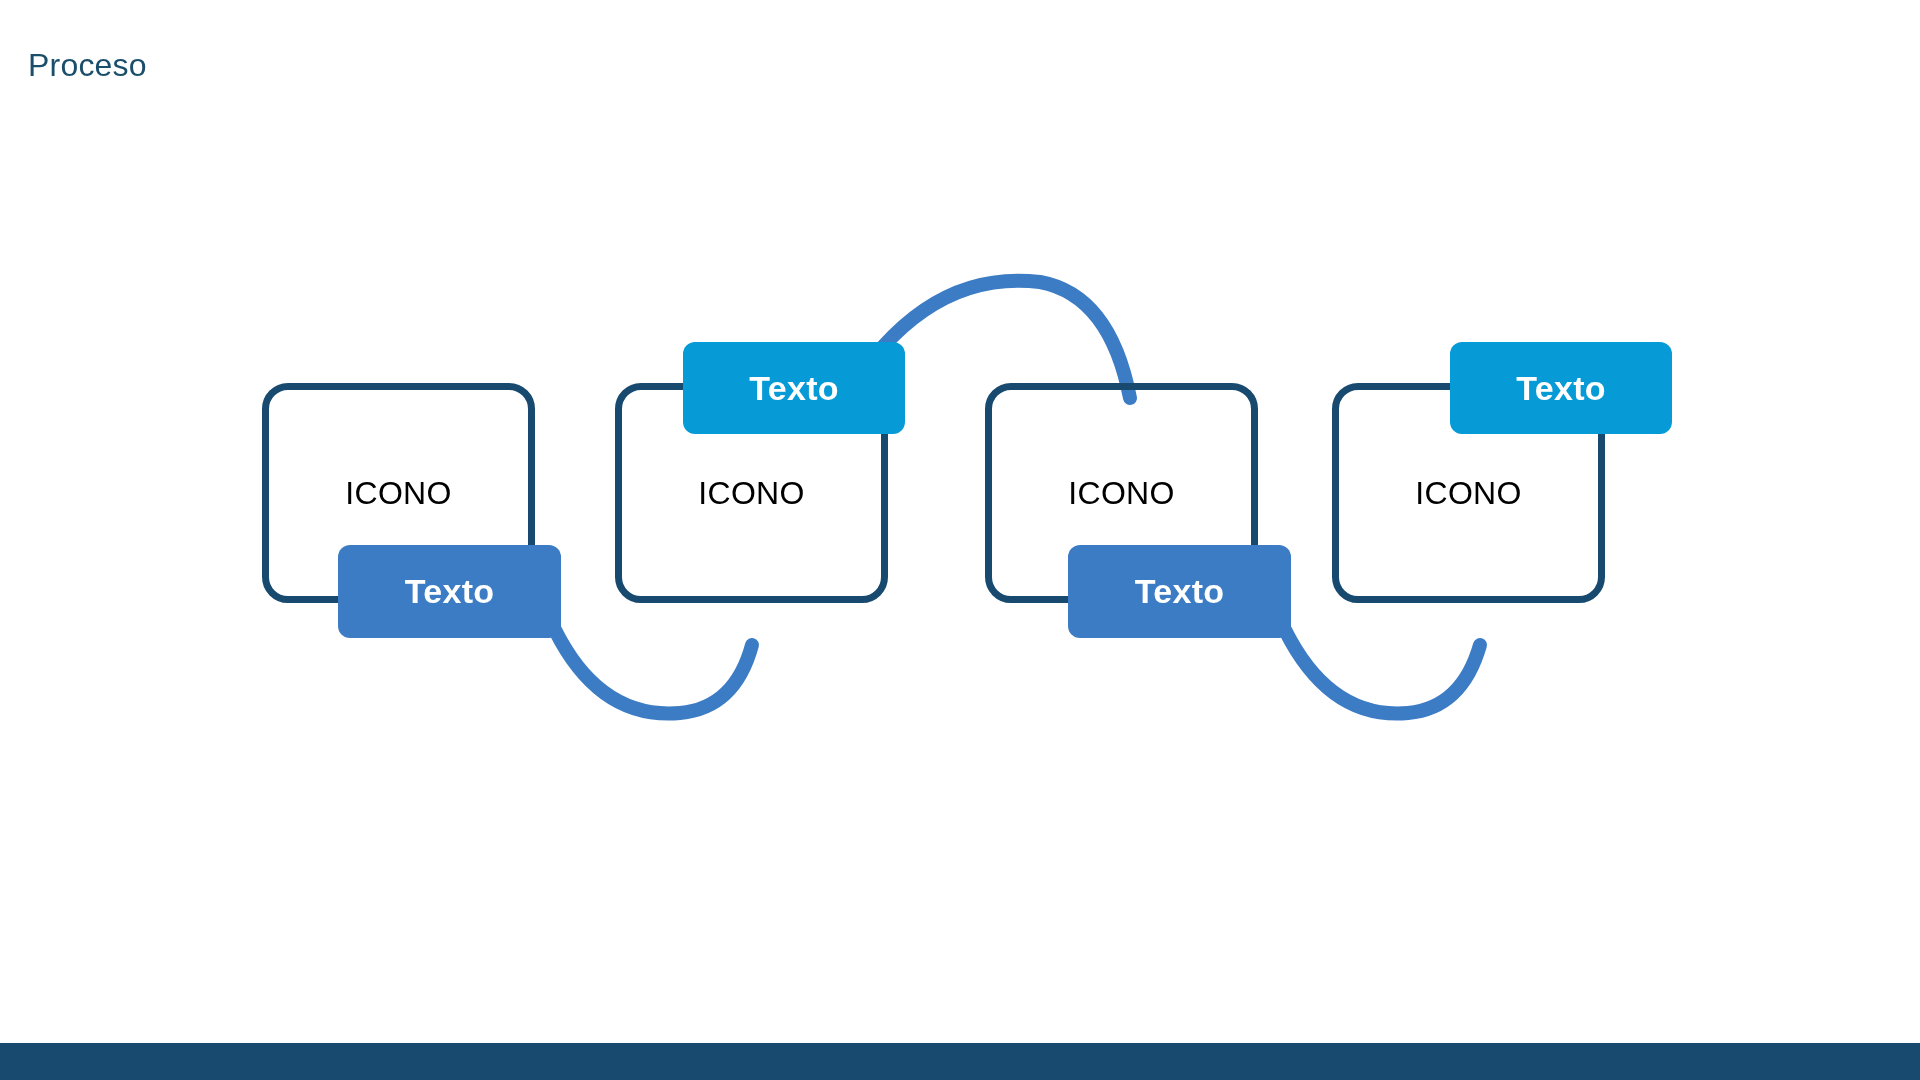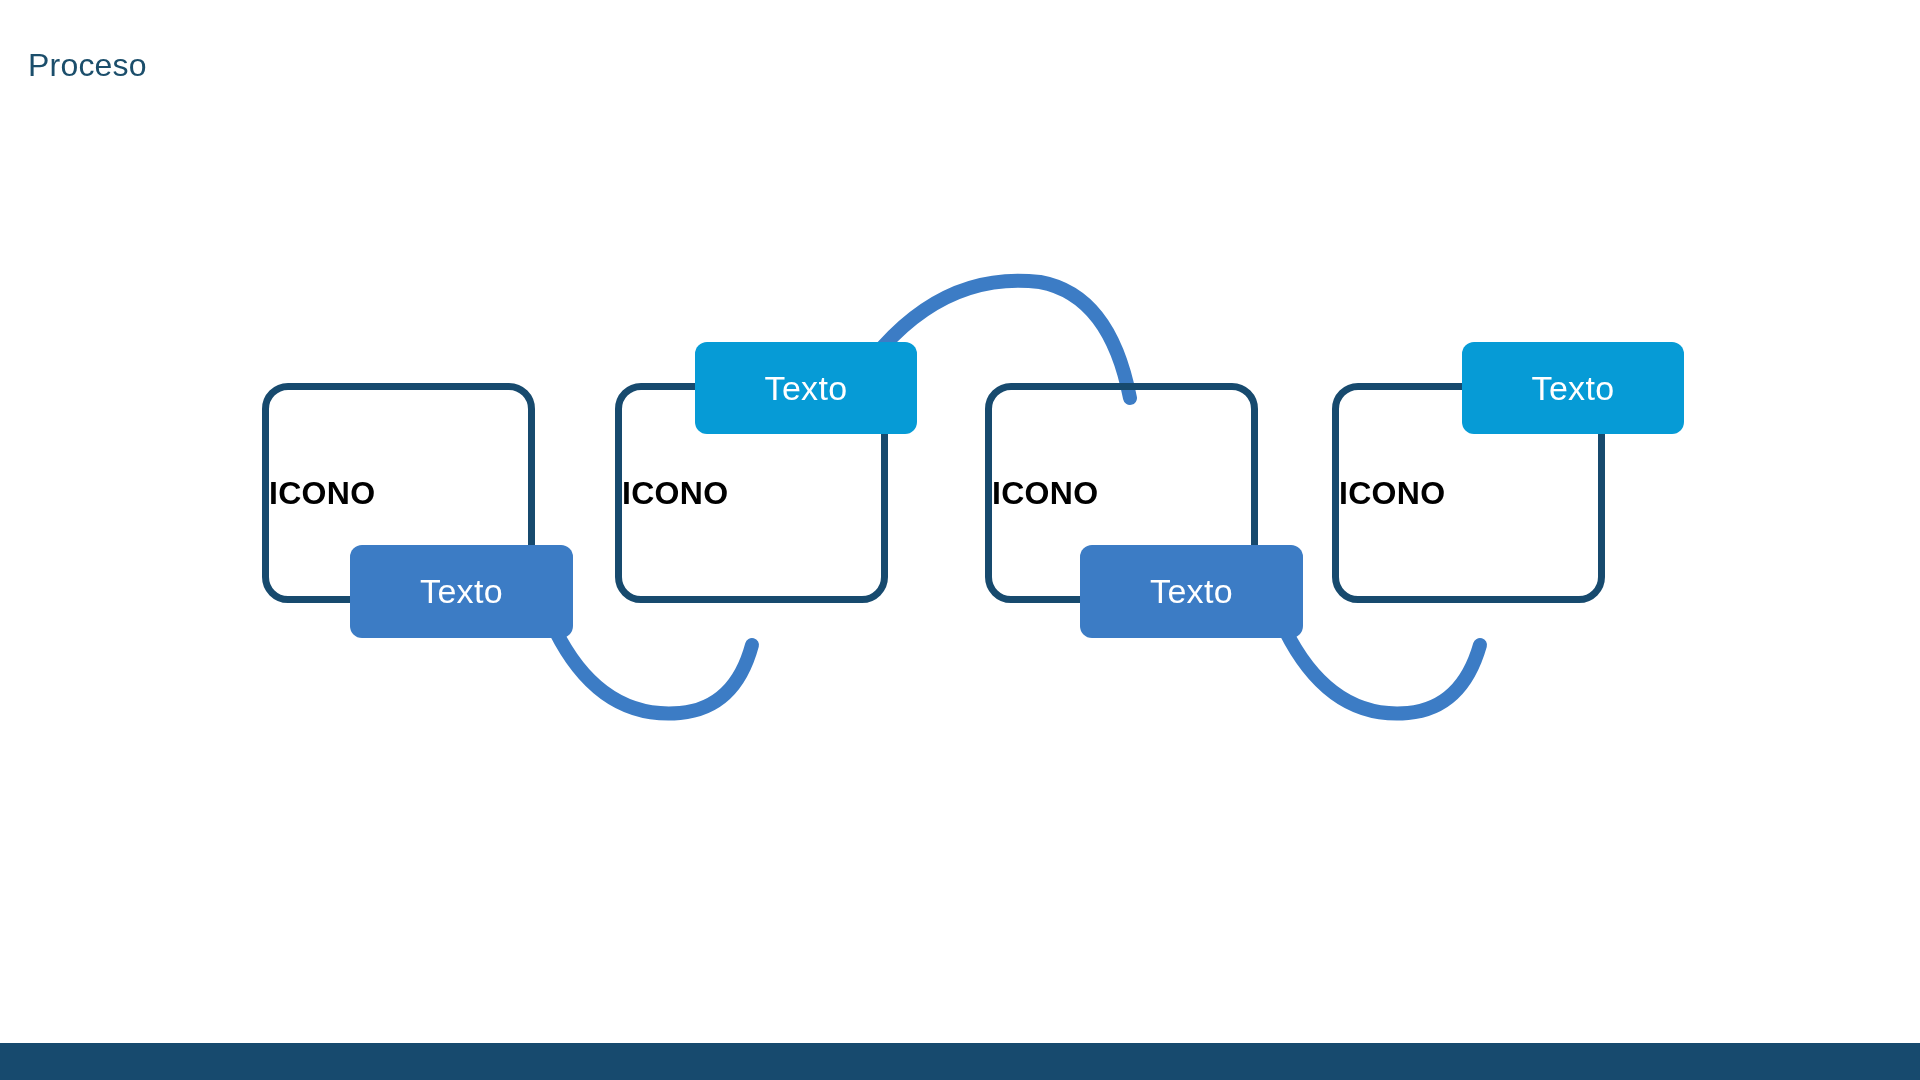--- a/index.html
+++ b/index.html
@@ -66,39 +66,38 @@
     border-radius: 26px;
     background: transparent;
   }
 
   .card-label {
     position: absolute;
     left: 0;
     right: 0;
     top: 50%;
     transform: translateY(-50%);
-    text-align: left;
+    text-align: center;
     font-size: 32px;
-    font-weight: bold;
+    font-weight: normal;
     color: #000000;
     letter-spacing: 0.3px;
   }
 
   .chip {
     position: absolute;
     box-sizing: border-box;
     border-radius: 12px;
     display: flex;
     align-items: center;
     justify-content: center;
     color: #ffffff;
     font-size: 34px;
-    font-weight: 400;
+    font-weight: 700;
     letter-spacing: 0.3px;
-    margin-left: 12px;
   }
   .chip-light { background: #069BD6; }
   .chip-mid   { background: #3C7CC5; }
 
   
   #card-1 { left: 262px; top: 383px; width: 273px; height: 220px; }
   #card-2 { left: 615px; top: 383px; width: 273px; height: 220px; }
   #card-3 { left: 985px; top: 383px; width: 273px; height: 220px; }
   #card-4 { left: 1332px; top: 383px; width: 273px; height: 220px; }
 

